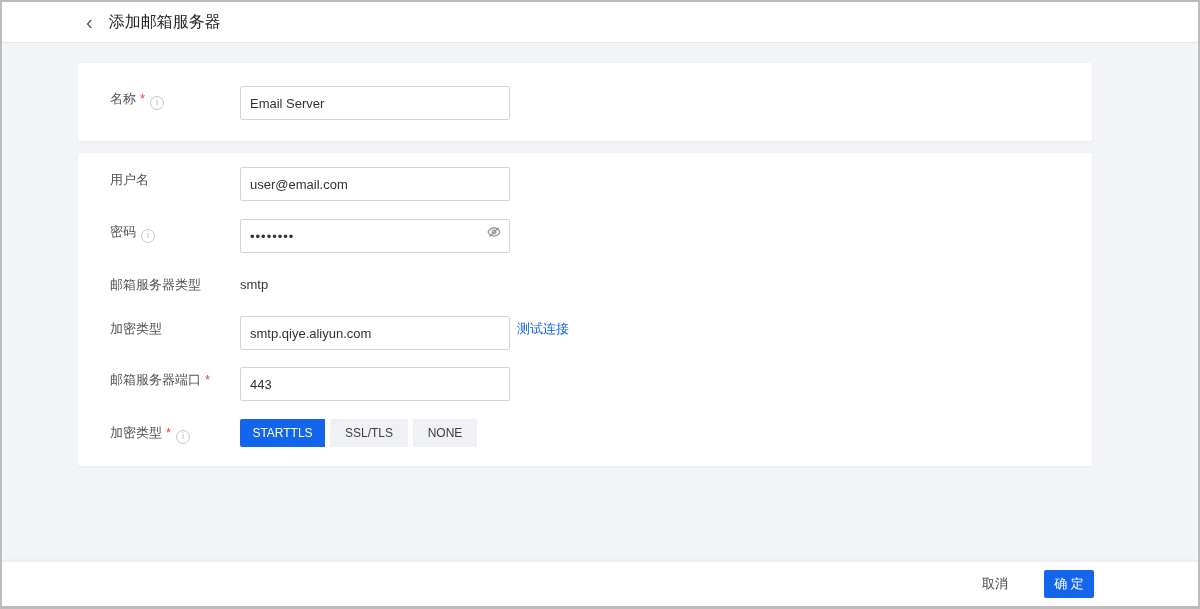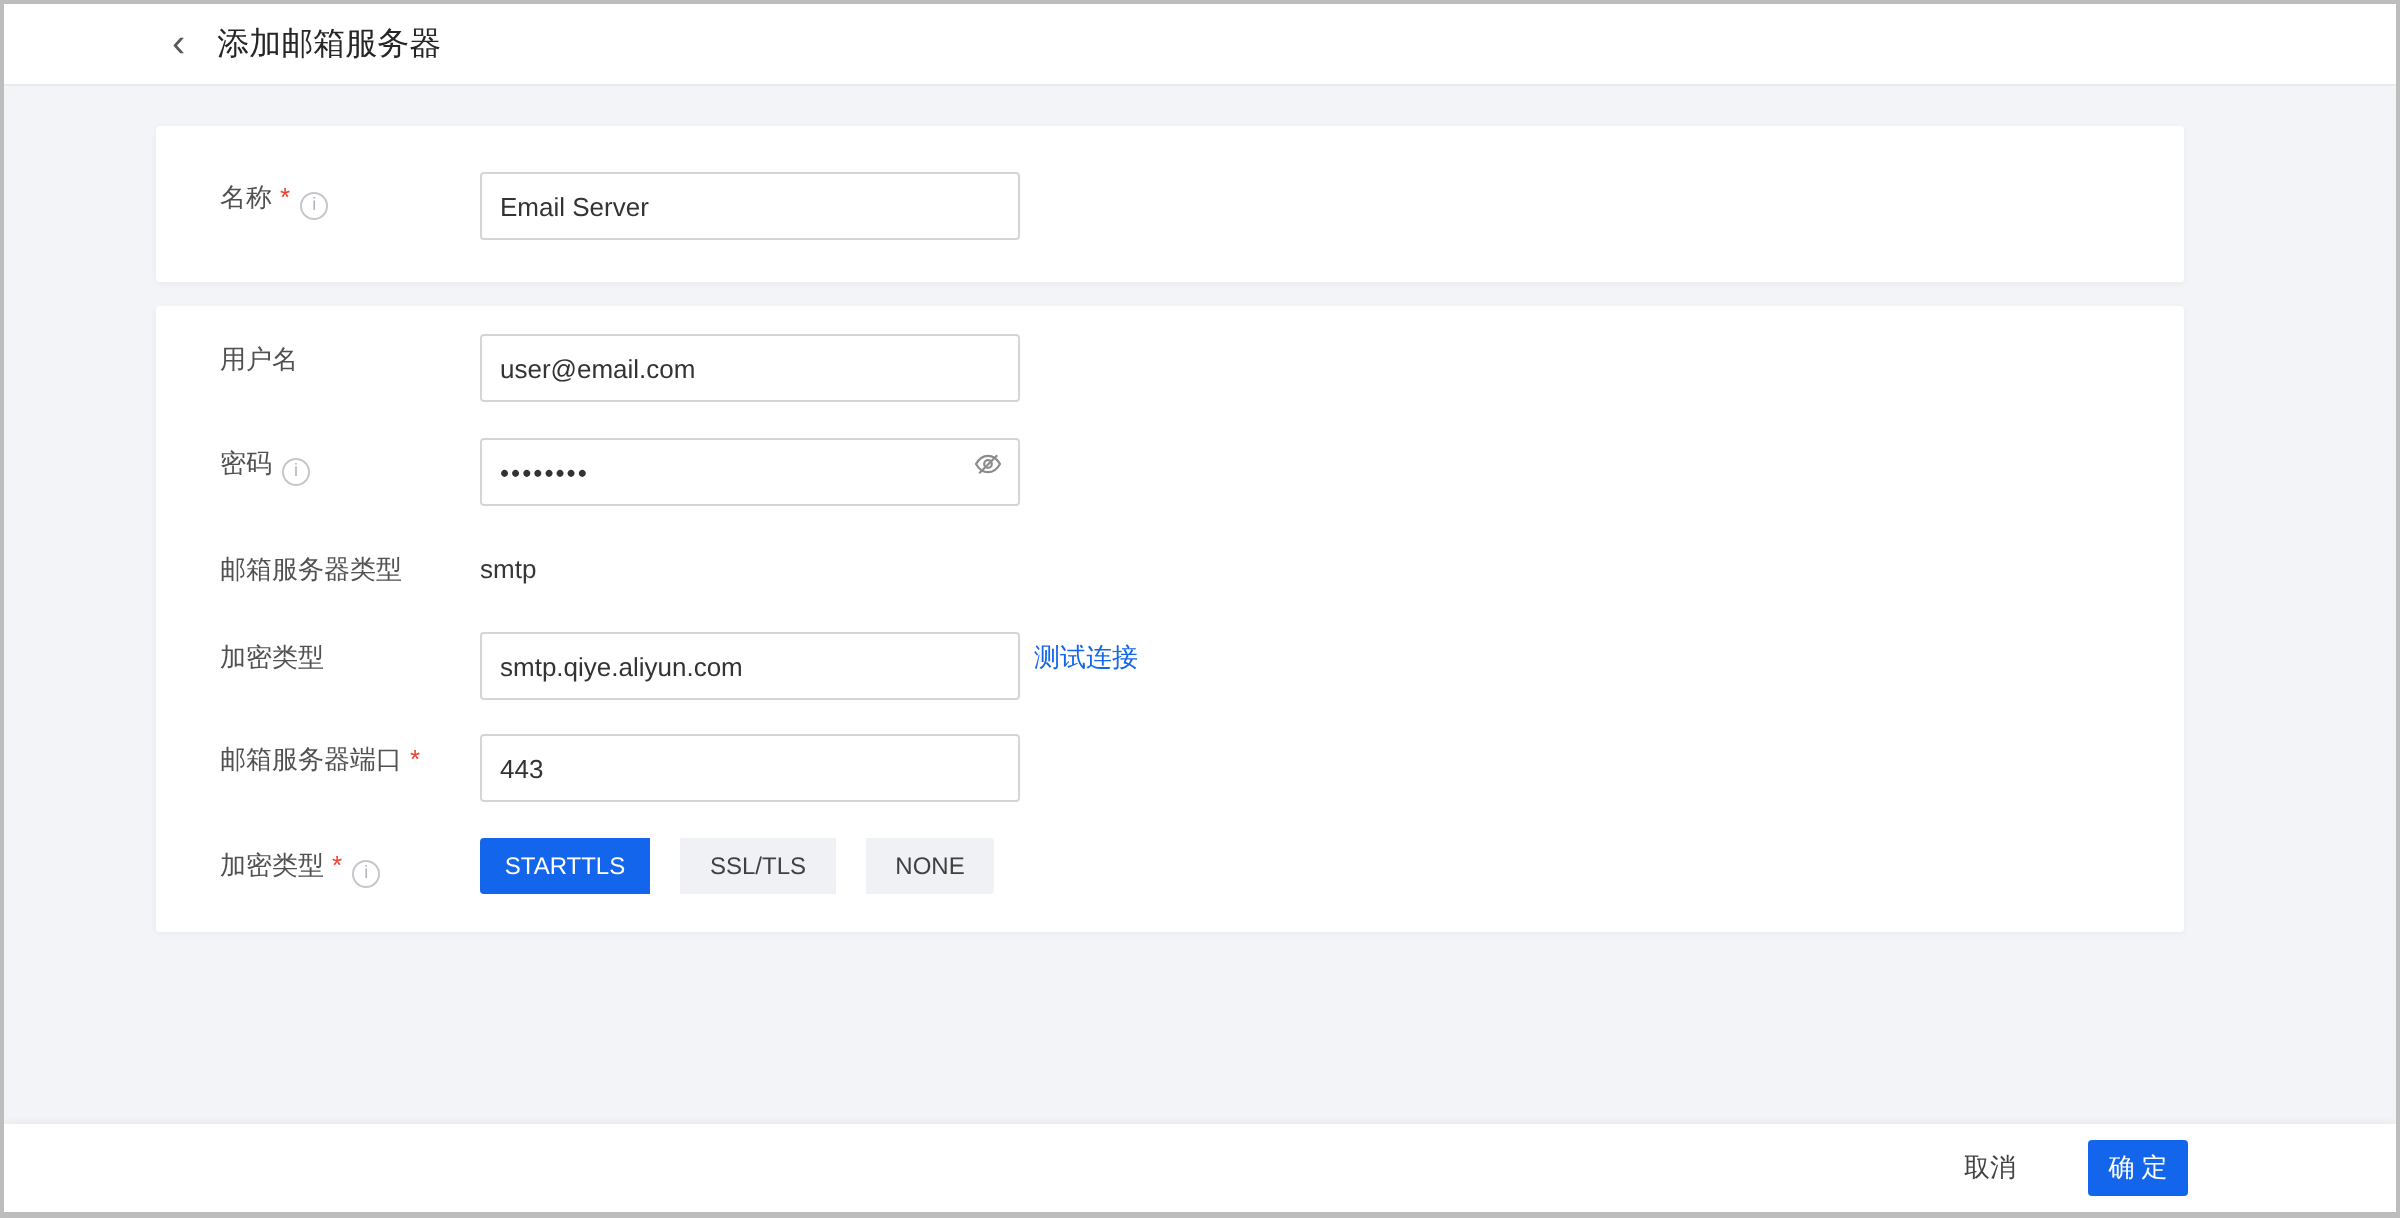--- a/index.html
+++ b/index.html
@@ -69,21 +69,21 @@
   }
 
   .plain-label { line-height:16px; }
   .plain-value { font-size:13px; color:#373737; line-height:16px; }
 
   .link {
     margin-left:7px; font-size:13px; color:var(--link,#1366ec);
     line-height:26px; cursor:pointer;
   }
 
-  .segs { display:flex; gap:15px; border-radius:2px; overflow:hidden; }
+  .segs { display:flex; gap:5px; border-radius:2px; overflow:hidden; }
   .seg {
     height:28px; display:flex; align-items:center; justify-content:center;
     font-size:12px; color:#404040; background:#f0f1f5; cursor:pointer;
     white-space:nowrap;
   }
   .seg.w1 { width:85px; } .seg.w2 { width:78px; } .seg.w3 { width:64px; }
   .seg.active { background:var(--accent,#1366ec); color:#fff; }
   .label-mid { line-height:28px; }
 
   .m18 { margin-top:18px; }

